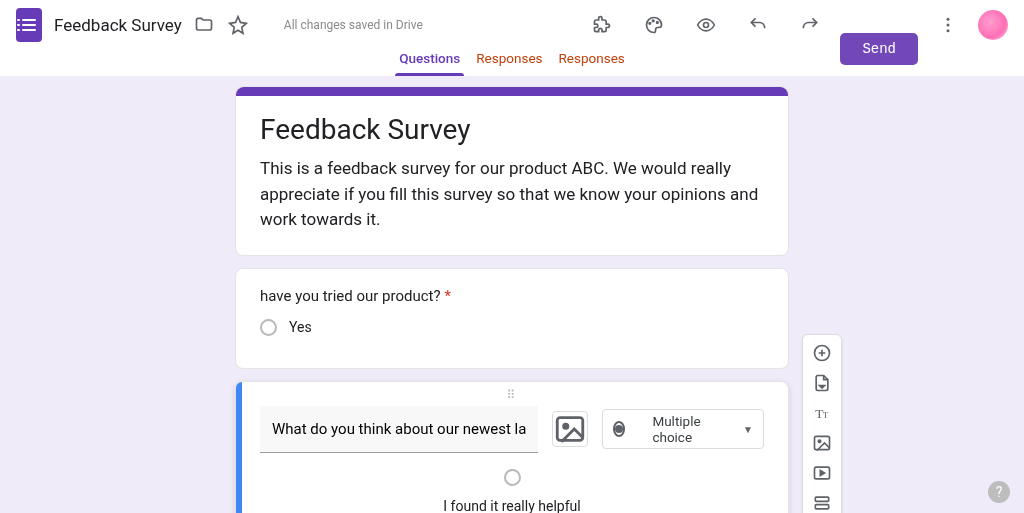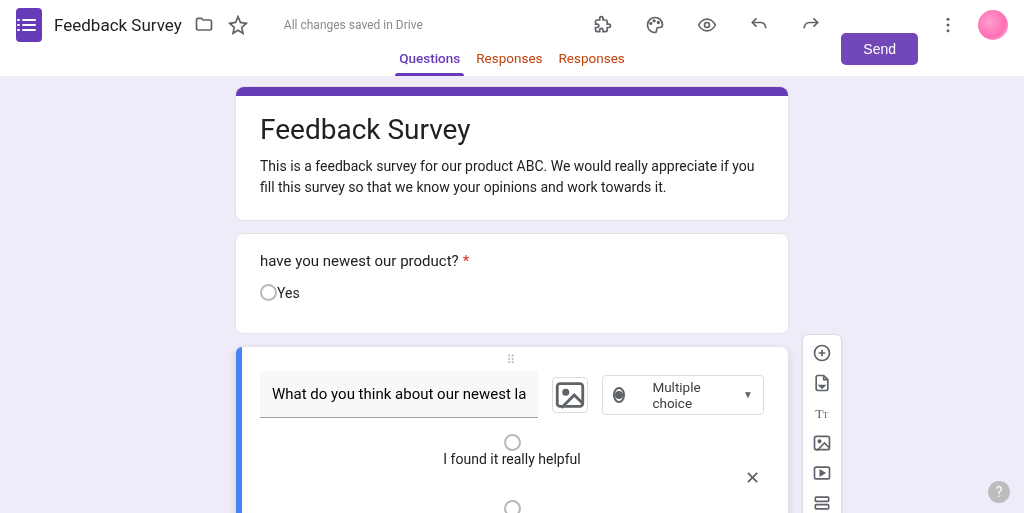--- a/index.html
+++ b/index.html
@@ -67,21 +67,21 @@
   .hdr-spacer { flex: 1; }
   .hdr-right { display:flex; align-items:center; gap: 18px; }
   .send-btn {
     background: var(--purple-bright);
     color: #fff;
     border: none;
     font-size: 14px;
     padding: 8px 22px;
     border-radius: 5px;
     cursor: pointer;
-    font-family: Liberation Sans, sans-serif;
+    font-family: Liberation Mono, monospace;
     margin-top: 48px;
   }
   .avatar {
     width: 30px; height: 30px; border-radius: 50%;
     background: radial-gradient(circle at 40% 40%, #ff9ecf, #ff6fb5 60%, #ffd9ee);
     filter: blur(0.5px);
   }
 
   
   .tabs-row {
@@ -127,27 +127,27 @@
     margin-bottom: 12px;
   }
   .card.header-card { padding: 20px 24px 22px; }
   .card.header-card::before {
     content:"";
     position:absolute; top:0; left:0; right:0; height:9px;
     background: var(--purple);
     border-radius: 8px 8px 0 0;
   }
   .form-title { font-size: 28px; font-weight: 400; margin: 6px 0 10px; }
-  .form-desc  { font-size: 14px; line-height: 1.5; color:#202124; }
+  .form-desc  { font-size: 17px; line-height: 1.5; color:#202124; }
 
   .card.q-card { padding: 18px 24px 20px; }
   .q-text { font-size: 15px; margin-bottom: 14px; }
   .q-text .req { color: #d93025; margin-left: 4px; }
 
-  .opt-row { display:flex; align-items:center; margin: 12px 0; }
+  .opt-row { display:flex; align-items:center; gap: 12px; margin: 12px 0; }
   .radio {
     width: 17px; height: 17px; border: 2px solid #b9b9b9; border-radius: 50%;
     flex-shrink: 0;
   }
   .opt-label { font-size: 14px; }
 
   
   .card.editing {
     padding: 14px 24px 6px;
     box-shadow: 0 2px 6px rgba(0,0,0,.12);
@@ -303,21 +303,21 @@
 <div class="canvas">
   <div class="form-col">
 
     <div class="card header-card">
       <div class="form-title">Feedback Survey</div>
       <div class="form-desc">This is a feedback survey for our product ABC. We would really appreciate if you fill this survey so that we know your opinions and work towards it.</div>
     </div>
 
     <div class="card q-card">
       <div class="q-text">
-        <span>have you newest our product?</span><span class="req">*</span>
+        <span>have you tried our product?</span><span class="req">*</span>
       </div>
       <div class="opt-row">
         <div class="radio"></div>
         <div class="opt-label">Yes</div>
       </div>
     </div>
 
     <div class="card editing">
       <div class="drag-dots">⠿</div>
       <div class="edit-top-row">

